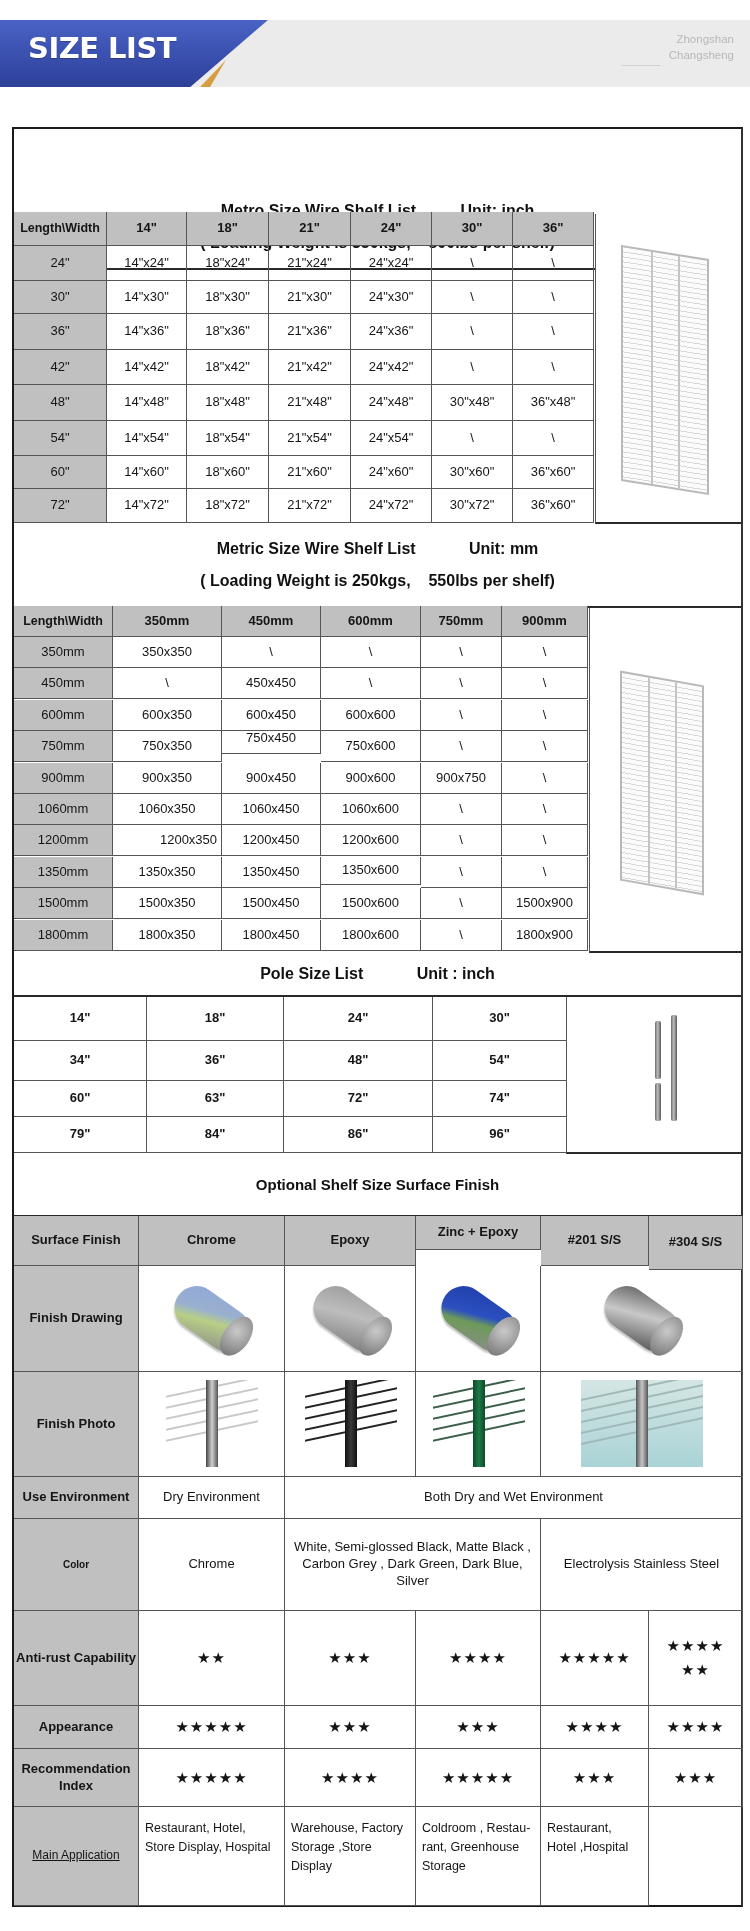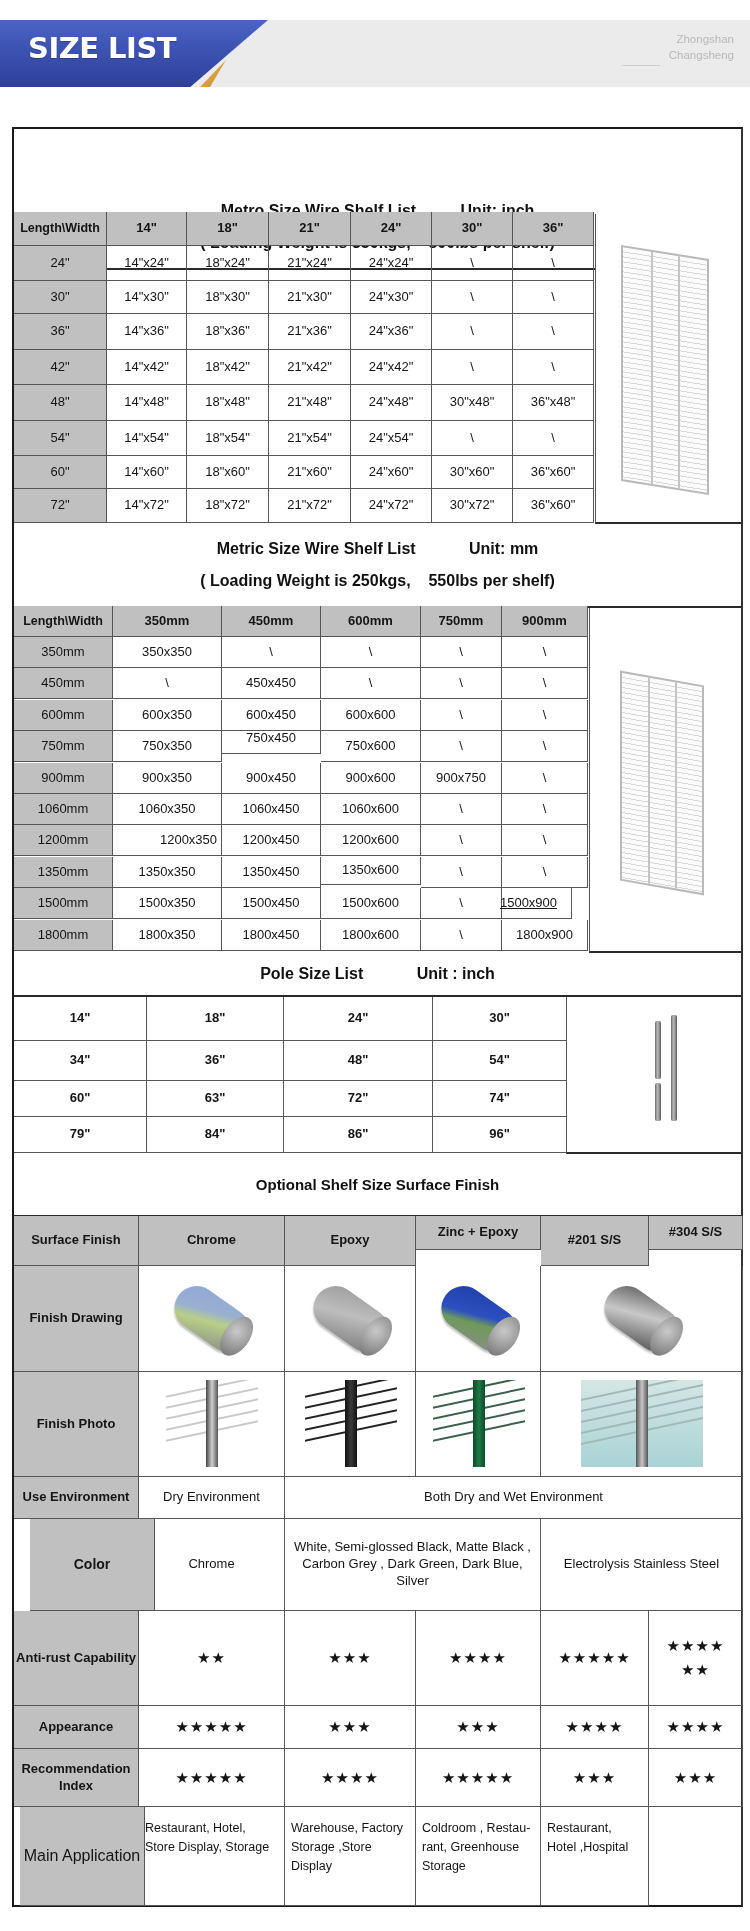--- a/index.html
+++ b/index.html
@@ -218,21 +218,21 @@
     <div class="cell " style="left: 99px; top: 728px; width: 109px; height: 31px;">1350x350</div>
     <div class="cell " style="left: 208px; top: 728px; width: 99px; height: 31px;">1350x450</div>
     <div class="cell " style="left: 307px; top: 728px; width: 100px; height: 28px;">1350x600</div>
     <div class="cell " style="left: 407px; top: 728px; width: 81px; height: 31px;">\</div>
     <div class="cell " style="left: 488px; top: 728px; width: 86px; height: 31px;">\</div>
     <div class="cell lab" style="left: 0px; top: 759px; width: 99px; height: 31px;">1500mm</div>
     <div class="cell " style="left: 99px; top: 759px; width: 109px; height: 31px;">1500x350</div>
     <div class="cell " style="left: 208px; top: 759px; width: 99px; height: 31px;">1500x450</div>
     <div class="cell " style="left: 307px; top: 759px; width: 100px; height: 31px;">1500x600</div>
     <div class="cell " style="left: 407px; top: 759px; width: 81px; height: 31px;">\</div>
-    <div class="cell " style="left: 472px; top: 759px; width: 86px; height: 31px; text-decoration: underline;">1500x900</div>
+    <div class="cell " style="left: 488px; top: 759px; width: 86px; height: 31px;">1500x900</div>
     <div class="cell lab" style="left: 0px; top: 791px; width: 99px; height: 31px;">1800mm</div>
     <div class="cell " style="left: 99px; top: 791px; width: 109px; height: 31px;">1800x350</div>
     <div class="cell " style="left: 208px; top: 791px; width: 99px; height: 31px;">1800x450</div>
     <div class="cell " style="left: 307px; top: 791px; width: 100px; height: 31px;">1800x600</div>
     <div class="cell " style="left: 407px; top: 791px; width: 81px; height: 31px;">\</div>
     <div class="cell " style="left: 488px; top: 791px; width: 86px; height: 31px;">1800x900</div>
     <div class="cell bold" style="left: 0px; top: 868px; width: 133px; height: 44px;">14"</div>
     <div class="cell bold" style="left: 133px; top: 868px; width: 137px; height: 44px;">18"</div>
     <div class="cell bold" style="left: 270px; top: 868px; width: 149px; height: 44px;">24"</div>
     <div class="cell bold" style="left: 419px; top: 868px; width: 134px; height: 44px;">30"</div>
@@ -246,21 +246,21 @@
     <div class="cell bold" style="left: 419px; top: 952px; width: 134px; height: 36px;">74"</div>
     <div class="cell bold" style="left: 0px; top: 988px; width: 133px; height: 36px;">79"</div>
     <div class="cell bold" style="left: 133px; top: 988px; width: 137px; height: 36px;">84"</div>
     <div class="cell bold" style="left: 270px; top: 988px; width: 149px; height: 36px;">86"</div>
     <div class="cell bold" style="left: 419px; top: 988px; width: 134px; height: 36px;">96"</div>
     <div class="cell hd" style="left: 0px; top: 1087px; width: 125px; height: 50px;">Surface Finish</div>
     <div class="cell hd" style="left: 125px; top: 1087px; width: 146px; height: 50px;">Chrome</div>
     <div class="cell hd" style="left: 271px; top: 1087px; width: 131px; height: 50px;">Epoxy</div>
     <div class="cell hd" style="left: 402px; top: 1087px; width: 125px; height: 34px;">Zinc + Epoxy</div>
     <div class="cell hd" style="left: 527px; top: 1087px; width: 108px; height: 50px;">#201 S/S</div>
-    <div class="cell hd" style="left: 635px; top: 1087px; width: 94px; height: 34px; text-align: right;">#304 S/S</div>
+    <div class="cell hd" style="left: 635px; top: 1087px; width: 94px; height: 54px; text-align: right;">#304 S/S</div>
     <div class="cell lab bold" style="left: 0px; top: 1137px; width: 125px; height: 106px; font-size: 13px;">Finish Drawing</div>
     <div class="cell " style="left: 125px; top: 1137px; width: 146px; height: 106px; position: absolute;">
       <div class="cyl" style="background: linear-gradient(160deg, rgb(143, 167, 216), rgb(154, 176, 207) 40%, rgb(184, 207, 134) 55%, rgb(138, 138, 138)); left: 32px; top: 31px;">
         <div class="cyl-end"></div>
       </div>
     </div>
     <div class="cell " style="left: 271px; top: 1137px; width: 131px; height: 106px; position: absolute;">
       <div class="cyl" style="background: linear-gradient(160deg, rgb(154, 154, 154), rgb(189, 189, 189) 45%, rgb(122, 122, 122)); left: 24.5px; top: 31px;">
         <div class="cyl-end"></div>
       </div>
@@ -312,21 +312,21 @@
         <div class="wire" style="top: 17px; height: 2px; background: rgb(159, 185, 184); transform: skewY(-12deg);"></div>
         <div class="wire" style="top: 28px; height: 2px; background: rgb(159, 185, 184); transform: skewY(-12deg);"></div>
         <div class="wire" style="top: 39px; height: 2px; background: rgb(159, 185, 184); transform: skewY(-12deg);"></div>
         <div class="wire" style="top: 50px; height: 2px; background: rgb(159, 185, 184); transform: skewY(-12deg);"></div>
         <div style="position: absolute; left: 55px; top: 0px; width: 12px; height: 100%; background: linear-gradient(90deg, rgb(85, 85, 85), rgb(198, 198, 198) 50%, rgb(85, 85, 85));"></div>
       </div>
     </div>
     <div class="cell lab bold" style="left: 0px; top: 1348px; width: 125px; height: 42px; font-size: 13px;">Use Environment</div>
     <div class="cell " style="left: 125px; top: 1348px; width: 146px; height: 42px;">Dry Environment</div>
     <div class="cell " style="left: 271px; top: 1348px; width: 458px; height: 42px;">Both Dry and Wet Environment</div>
-    <div class="cell lab bold" style="left: 0px; top: 1390px; width: 125px; height: 92px; font-size: 14px; margin-left: 16px;">Color</div>
+    <div class="cell lab bold" style="left: 0px; top: 1390px; width: 125px; height: 92px; font-size: 10px;">Color</div>
     <div class="cell " style="left: 125px; top: 1390px; width: 146px; height: 92px;">Chrome</div>
     <div class="cell " style="left: 271px; top: 1390px; width: 256px; height: 92px; padding: 0px 4px;">White, Semi-glossed Black, Matte Black , Carbon Grey , Dark Green, Dark Blue, Silver</div>
     <div class="cell " style="left: 527px; top: 1390px; width: 202px; height: 92px;">Electrolysis Stainless Steel</div>
     <div class="cell lab bold" style="left: 0px; top: 1482px; width: 125px; height: 95px; font-size: 13px;">Anti-rust Capability</div>
     <div class="cell stars" style="left: 125px; top: 1482px; width: 146px; height: 95px;">★★</div>
     <div class="cell stars" style="left: 271px; top: 1482px; width: 131px; height: 95px;">★★★</div>
     <div class="cell stars" style="left: 402px; top: 1482px; width: 125px; height: 95px;">★★★★</div>
     <div class="cell stars" style="left: 527px; top: 1482px; width: 108px; height: 95px;">★★★★★</div>
     <div class="cell stars" style="left: 635px; top: 1482px; width: 94px; height: 95px; padding: 0px 12px; word-break: break-all; line-height: 1.6;">★★★★★★</div>
     <div class="cell lab bold" style="left: 0px; top: 1577px; width: 125px; height: 43px; font-size: 13px;">Appearance</div>
@@ -334,18 +334,18 @@
     <div class="cell stars" style="left: 271px; top: 1577px; width: 131px; height: 43px;">★★★</div>
     <div class="cell stars" style="left: 402px; top: 1577px; width: 125px; height: 43px;">★★★</div>
     <div class="cell stars" style="left: 527px; top: 1577px; width: 108px; height: 43px;">★★★★</div>
     <div class="cell stars" style="left: 635px; top: 1577px; width: 94px; height: 43px;">★★★★</div>
     <div class="cell lab bold" style="left: 0px; top: 1620px; width: 125px; height: 58px; font-size: 13px;">Recommendation Index</div>
     <div class="cell stars" style="left: 125px; top: 1620px; width: 146px; height: 58px;">★★★★★</div>
     <div class="cell stars" style="left: 271px; top: 1620px; width: 131px; height: 58px;">★★★★</div>
     <div class="cell stars" style="left: 402px; top: 1620px; width: 125px; height: 58px;">★★★★★</div>
     <div class="cell stars" style="left: 527px; top: 1620px; width: 108px; height: 58px;">★★★</div>
     <div class="cell stars" style="left: 635px; top: 1620px; width: 94px; height: 58px;">★★★</div>
-    <div class="cell lab" style="left: 6px; top: 1678px; width: 125px; height: 99px; font-size: 16px;">Main Application</div>
-    <div class="cell left" style="left: 125px; top: 1678px; width: 146px; height: 99px; align-items: flex-start; padding-top: 12px; padding-right: 6px; line-height: 1.5; font-size: 12.5px;">Restaurant, Hotel, Store Display, Storage</div>
+    <div class="cell lab" style="left: 0px; top: 1678px; width: 125px; height: 99px; font-size: 12px; text-decoration: underline;">Main Application</div>
+    <div class="cell left" style="left: 125px; top: 1678px; width: 146px; height: 99px; align-items: flex-start; padding-top: 12px; padding-right: 6px; line-height: 1.5; font-size: 12.5px;">Restaurant, Hotel, Store Display, Hospital</div>
     <div class="cell left" style="left: 271px; top: 1678px; width: 131px; height: 99px; align-items: flex-start; padding-top: 12px; padding-right: 6px; line-height: 1.5; font-size: 12.5px;">Warehouse, Factory Storage ,Store Display</div>
     <div class="cell left" style="left: 402px; top: 1678px; width: 125px; height: 99px; align-items: flex-start; padding-top: 12px; padding-right: 6px; line-height: 1.5; font-size: 12.5px;">Coldroom , Restau-rant, Greenhouse Storage</div>
     <div class="cell left" style="left: 527px; top: 1678px; width: 108px; height: 99px; align-items: flex-start; padding-top: 12px; padding-right: 6px; line-height: 1.5; font-size: 12.5px;">Restaurant, Hotel ,Hospital</div>
   </div>
 
 </body></html>

